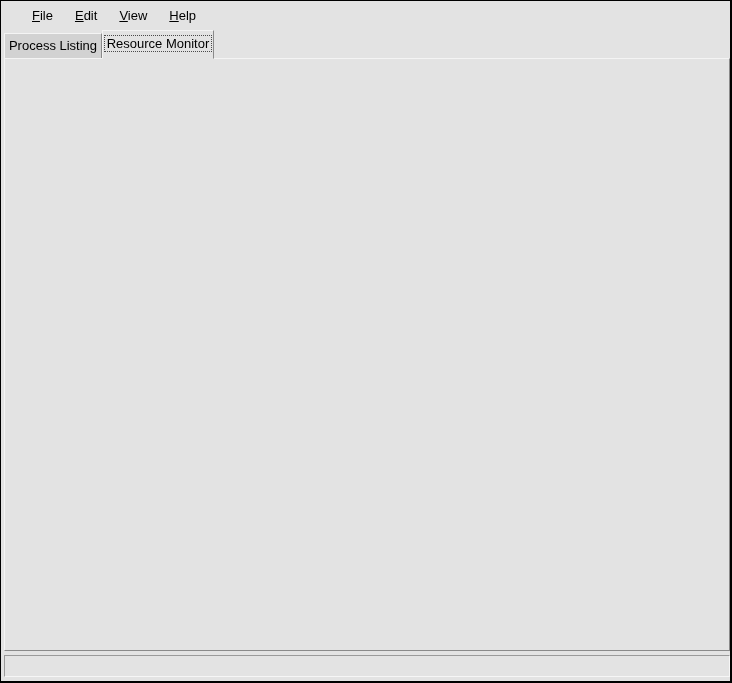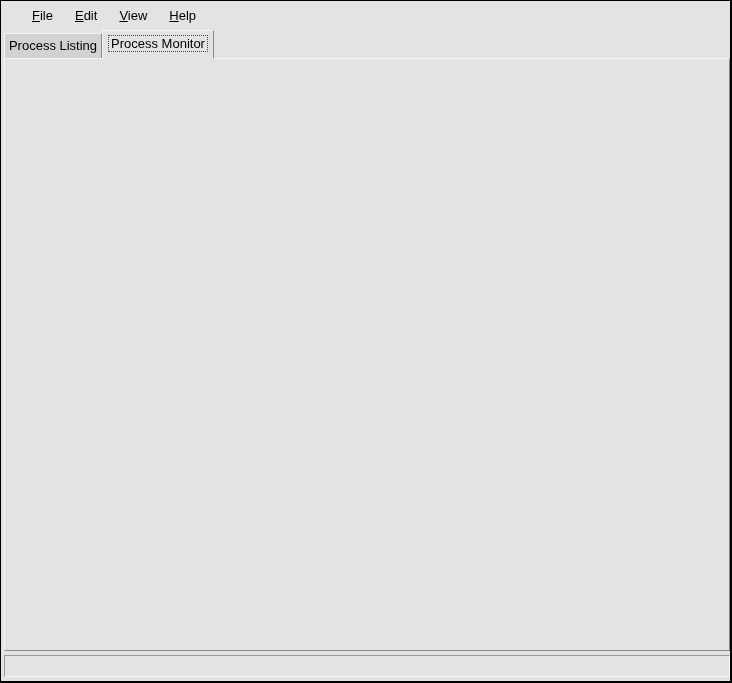--- a/index.html
+++ b/index.html
@@ -79,21 +79,21 @@
 
   <div class="menubar" id="menubar">
       <div class="menu-item"><u>F</u>ile</div>
       <div class="menu-item"><u>E</u>dit</div>
       <div class="menu-item"><u>V</u>iew</div>
       <div class="menu-item"><u>H</u>elp</div>
     </div>
 
   <div class="tab tab-inactive">Process Listing</div>
   <div class="tab tab-active">
-    <span class="tab-focus">Process Monitor</span>
+    <span class="tab-focus">Resource Monitor</span>
   </div>
 
   <div class="page"></div>
 
   <div class="section-title" style="left:18px;top:69px;">CPU History</div>
   <div class="graph-frame" style="left:33px;top:90px;width:683px;height:129px;">
     <div class="plot" id="cpu-plot">
         <svg viewBox="0 0 100 100" preserveAspectRatio="none" class="chart">
           <line x1="0" x2="100" y1="80" y2="80" stroke="#009900" stroke-width="1" vector-effect="non-scaling-stroke" shape-rendering="crispEdges"></line>
           <line x1="0" x2="100" y1="60" y2="60" stroke="#009900" stroke-width="1" vector-effect="non-scaling-stroke" shape-rendering="crispEdges"></line>

